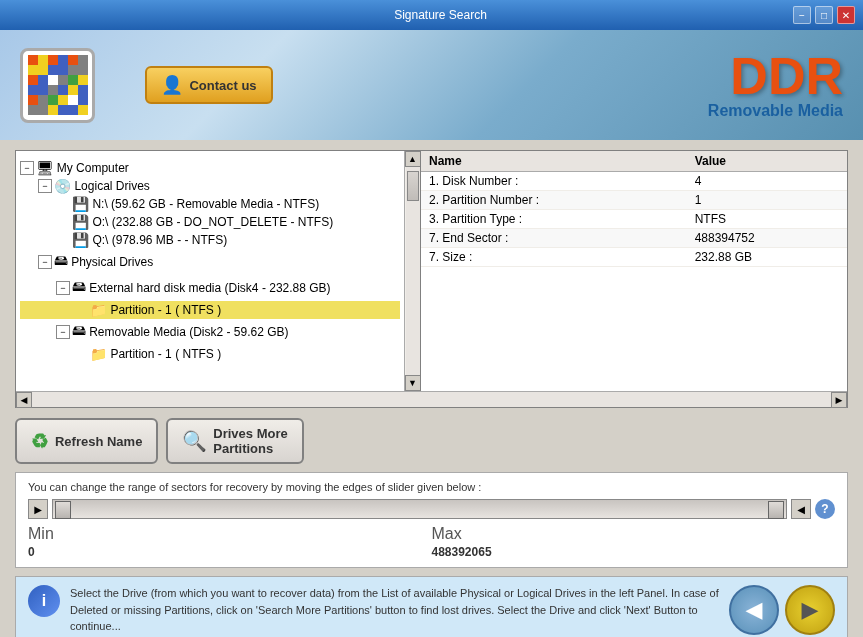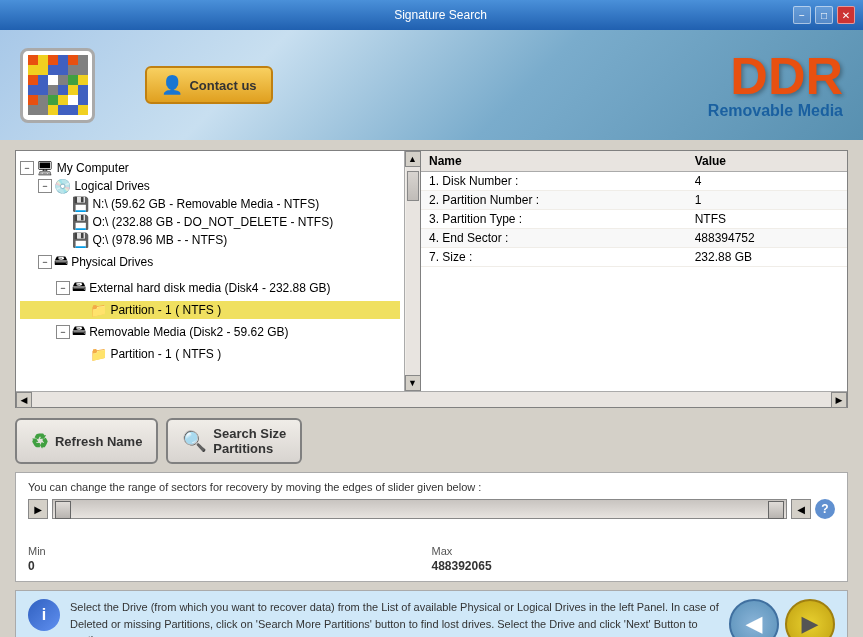--- a/index.html
+++ b/index.html
@@ -218,21 +218,21 @@
       border-radius: 50%;
       color: white;
       display: flex; align-items: center; justify-content: center;
       font-weight: bold; font-size: 12px;
       cursor: pointer;
     }
     .sector-values {
       display: flex; gap: 0;
     }
     .sector-col { flex: 1; }
-    .sector-col-label { font-size: 11px; color: #555; margin-bottom: 2px; margin-top: 20px; }
+    .sector-col-label { font-size: 16px; color: #555; margin-bottom: 2px; }
     .sector-col-val { font-size: 12px; font-weight: bold; color: #333; }
 
     
     .info-bar {
       background: #d0e8f8;
       border: 1px solid #aaa;
       padding: 8px 12px;
       display: flex; gap: 10px; align-items: flex-start;
       font-size: 11px;
       color: #333;
@@ -448,21 +448,21 @@
               </tr>
               <tr>
                 <td>2. Partition Number :</td>
                 <td>1</td>
               </tr>
               <tr>
                 <td>3. Partition Type :</td>
                 <td>NTFS</td>
               </tr>
               <tr>
-                <td>4. End Sector :</td>
+                <td>7. End Sector :</td>
                 <td>488394752</td>
               </tr>
               <tr>
                 <td>7. Size :</td>
                 <td>232.88 GB</td>
               </tr>
             </tbody>
         </table>
       </div>
     </div>
@@ -474,21 +474,21 @@
     </div>
   </div>
 
   <div class="buttons-row">
     <div class="action-btn">
       <span style="font-size:20px;color:#40a040;">♻</span>
       <span>Refresh Name</span>
     </div>
     <div class="action-btn">
       <span style="font-size:20px;">🔍</span>
-      <span style="white-space:pre;">Search Size
+      <span style="white-space:pre;">Drives More
 Partitions</span>
     </div>
   </div>
 
   <div class="sector-section">
     <div class="sector-title">You can change the range of sectors for recovery by moving the edges of slider given below :</div>
     <div class="slider-row">
       <div class="slider-btn">▶</div>
       <div class="slider-track">
         <div class="slider-handle left"></div>

